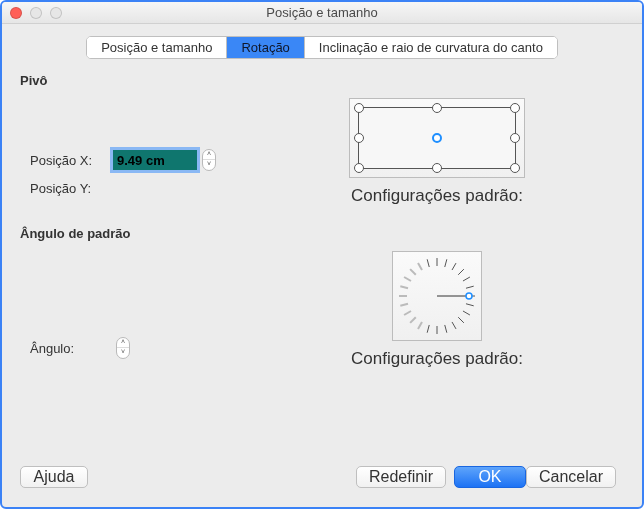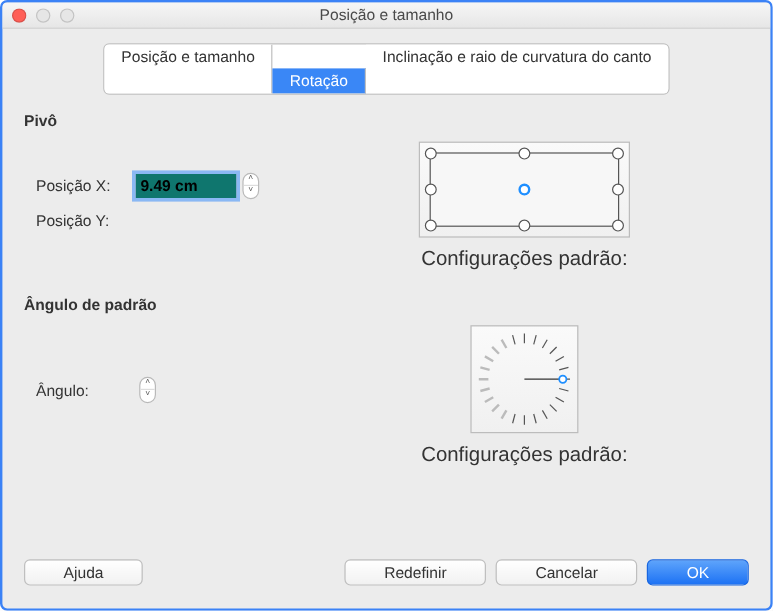--- a/index.html
+++ b/index.html
@@ -65,35 +65,34 @@
     padding: 3px 14px;
     font-size: 13px;
     color: #333;
     background: #fff;
     border-right: 1px solid #bfbfbf;
     cursor: default;
   }
   .tab:last-child { border-right: none; }
   .tab.active {
     background: #3a87f6;
-    color: #ffffff;
-    margin-top: 20px;
+    color: #0f172a;
   }
   .section-title {
     font-weight: bold;
     font-size: 13px;
     color: #333;
     margin-bottom: 10px;
   }
   .section {
     margin-bottom: 20px;
   }
   .row {
     display: flex;
-    align-items: center;
+    align-items: flex-end;
   }
   .fields {
     width: 230px;
   }
   .field {
     display: flex;
     align-items: center;
     margin-bottom: 10px;
     padding-left: 10px;
   }
@@ -198,25 +197,25 @@
   .buttons {
     position: absolute;
     left: 0; right: 0; bottom: 0;
     height: 48px;
     display: flex;
     align-items: center;
     padding: 0 18px 12px 18px;
   }
   .btn {
     height: 22px;
-    padding: 0 32px;
+    padding: 0 12px;
     border: 1px solid #bfbfbf;
     border-radius: 5px;
     background: linear-gradient(#ffffff, #f1f1f1);
-    font-size: 13px;
+    font-size: 16px;
     color: #333;
     display: flex;
     align-items: center;
     justify-content: center;
     min-width: 68px;
   }
   .btn.primary {
     background: linear-gradient(#5ea4fb, #1d72f4);
     color: #fff;
     border-color: #1966e0;
@@ -338,16 +337,16 @@
         </div>
       </div>
     </div>
 
   </div>
 
   <div class="buttons">
     <div class="btn">Ajuda</div>
     <div class="spacer"></div>
     <div class="btn" style="margin-right:8px">Redefinir</div>
+    <div class="btn primary">OK</div>
     <div class="btn" style="margin-right:8px">Cancelar</div>
-    <div class="btn primary">OK</div>
   </div>
 </div>
 
 </body></html>

